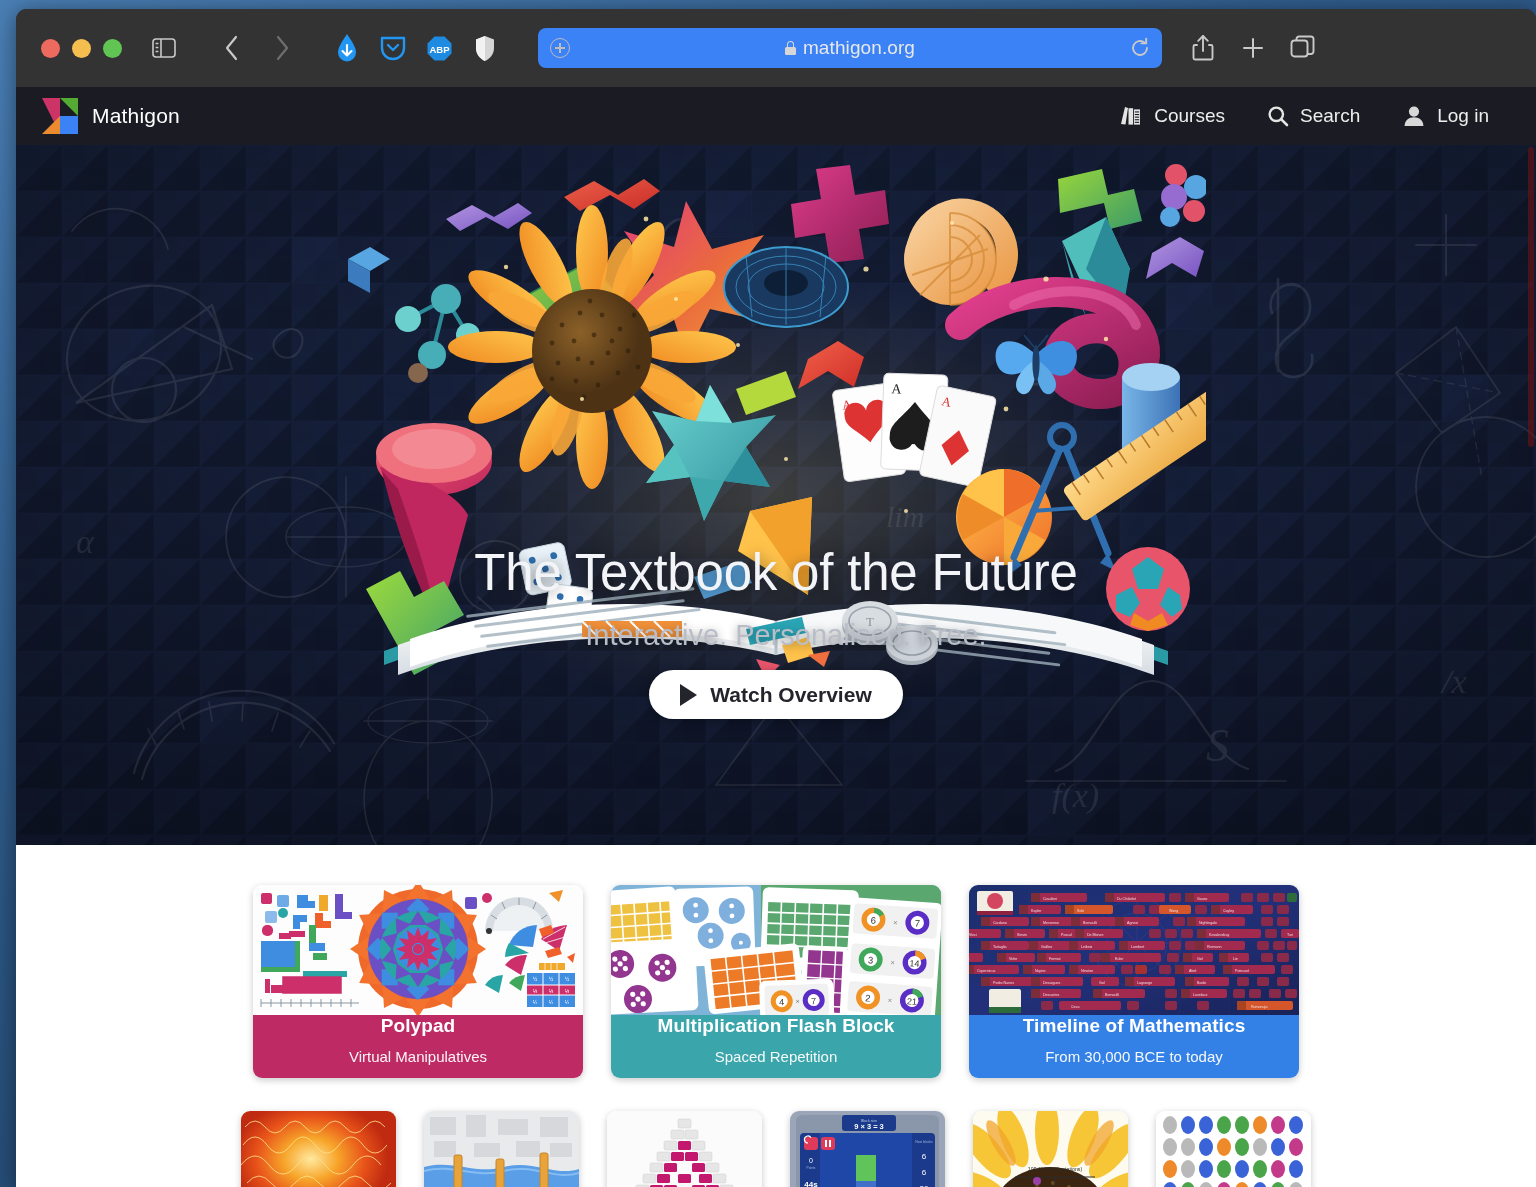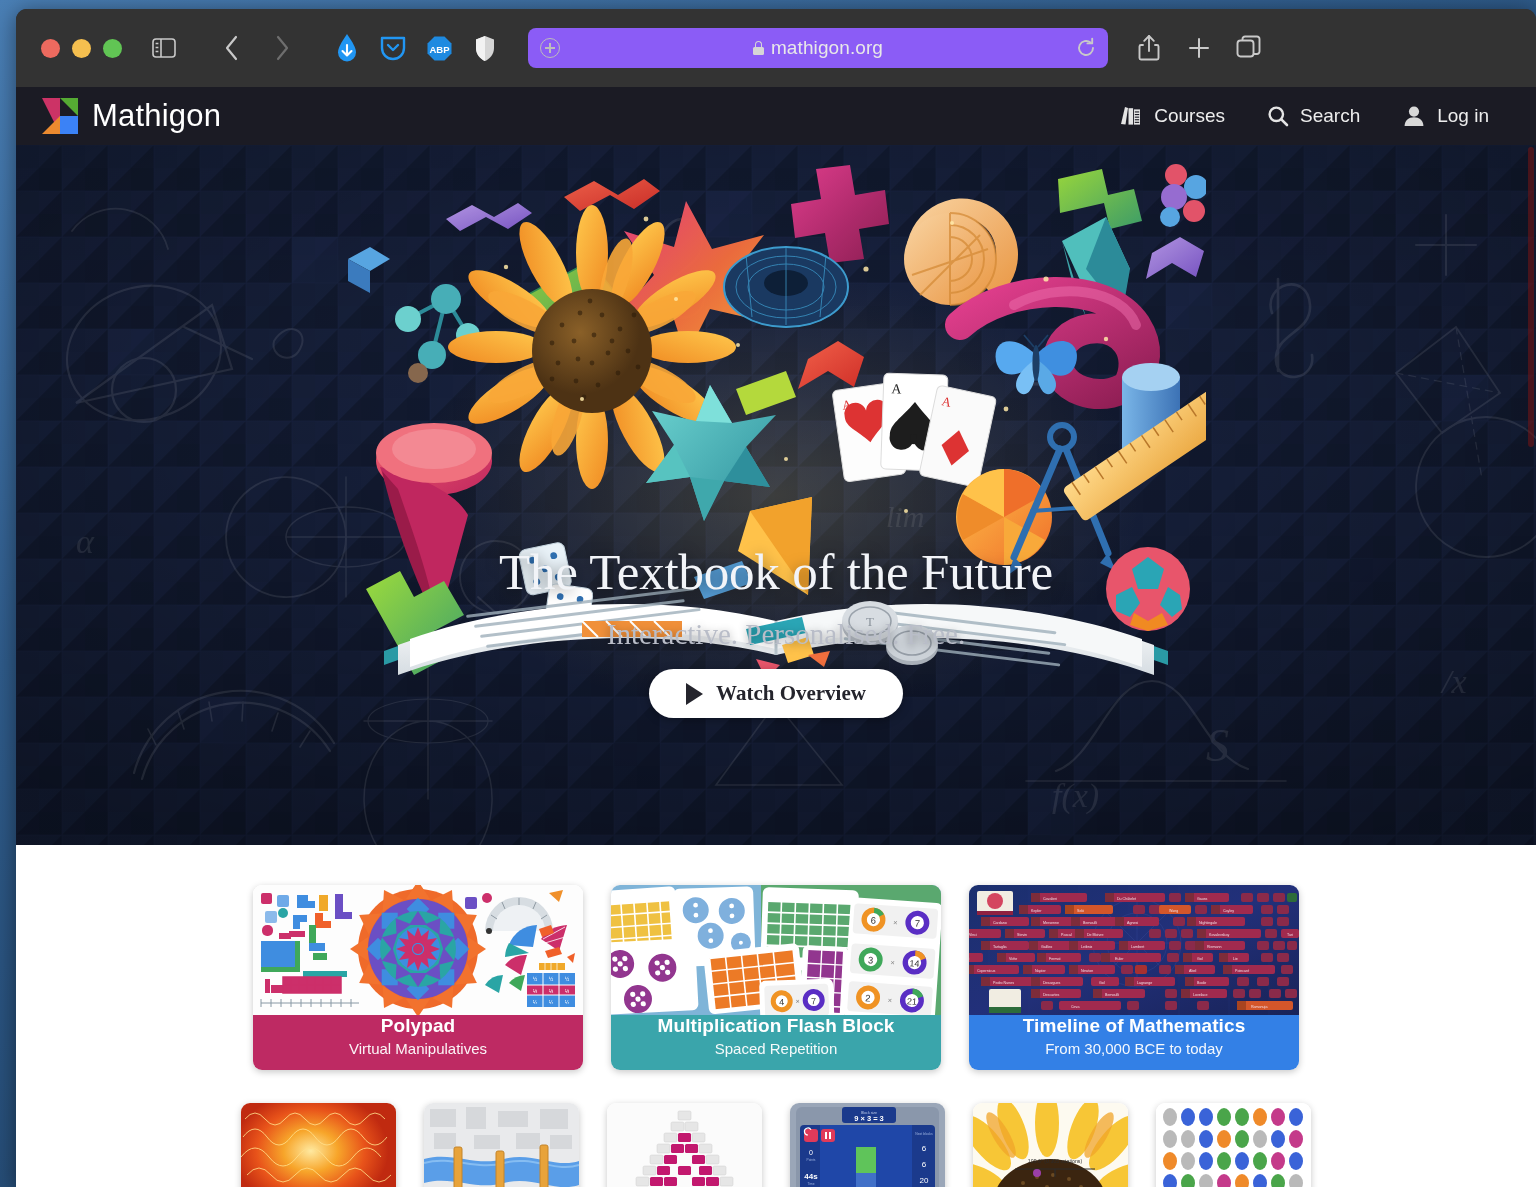--- a/index.html
+++ b/index.html
@@ -52,24 +52,24 @@
   .tb-btn.dim { color:#6e6e6e; }
 
   .sidebar-ico { margin-left:17px; }
 
   .ext-group { display:flex; align-items:center; gap:6px; margin-left:20px; }
 
   
   .urlbar {
     position:relative;
     flex:0 0 auto;
-    width:580px;
+    width:624px;
     height:40px;
-    margin-left:23px;
-    background:#8b5cf6;
+    margin-left:33px;
+    background:#3b82f6;
     border-radius:8px;
     display:flex; align-items:center;
   }
   .url-plus {
     width:20px;height:20px;border-radius:50%;
     border:1.4px solid #bdbdbd;
     margin-left:12px;
     position:relative; flex:none;
   }
   .url-plus:before,.url-plus:after{
@@ -128,21 +128,21 @@
   }
   .logo .l-orange {
     position:absolute; left:0; top:18px; width:18px; height:18px;
     background:#eb8a2f; 
     clip-path:polygon(0 100%,100% 0,100% 100%);
   }
   .logo .l-blue {
     position:absolute; left:18px; top:18px; width:18px; height:18px;
     background:#3b82f6;
   }
-  .brand-name { color:#fff; font-size:31px; font-weight:400; letter-spacing:.2px; }
+  .brand-name { color:#fff; font-size:21px; font-weight:400; letter-spacing:.2px; }
 
   .nav { margin-left:auto; display:flex; align-items:center; gap:0; }
   .nav-item {
     display:flex; align-items:center; gap:11px;
     color:#ededed; font-size:19px;
     padding:0 21px; height:58px;
   }
   .nav-item svg { display:block; }
 
   
@@ -173,21 +173,20 @@
 
   .hero-illus {
     position:absolute;
     left:50%; top:14px; transform:translateX(-50%);
     width:860px; height:520px;
   }
 
   .hero-text {
     position:absolute; left:0; right:0; top:398px;
     text-align:center;
-    font-family:Liberation Serif, serif;
   }
   .hero-title {
     color:#f2f4f8; font-size:51px; font-weight:400; letter-spacing:-.2px;
     text-shadow:0 2px 14px rgba(0,0,0,.5);
   }
   .hero-sub {
     margin-top:17px;
     color:#b9bdc8; font-size:29px; font-weight:400;
     text-shadow:0 2px 10px rgba(0,0,0,.45);
     padding-left:20px;
@@ -218,21 +217,21 @@
   .card {
     width:330px;
     border-radius:9px;
     overflow:hidden;
     box-shadow:0 2px 7px rgba(0,0,0,.22);
     background:#fff;
   }
   .card-img { height:130px; position:relative; overflow:hidden; background:#fff; }
   .card-cap { padding:0 8px 13px; text-align:center; color:#fff; }
   .card-title { font-size:19px; font-weight:700; letter-spacing:.1px; }
-  .card-sub { font-size:15px; margin-top:3px; opacity:.95; }
+  .card-sub { font-size:15px; margin-top:11px; opacity:.95; }
 
   .mini-row {
     display:flex; justify-content:center; gap:28px;
     margin-top:33px;
   }
   .mini {
     width:155px; height:120px;
     border-radius:9px; overflow:hidden;
     box-shadow:0 2px 7px rgba(0,0,0,.22);
     position:relative; background:#fff;

